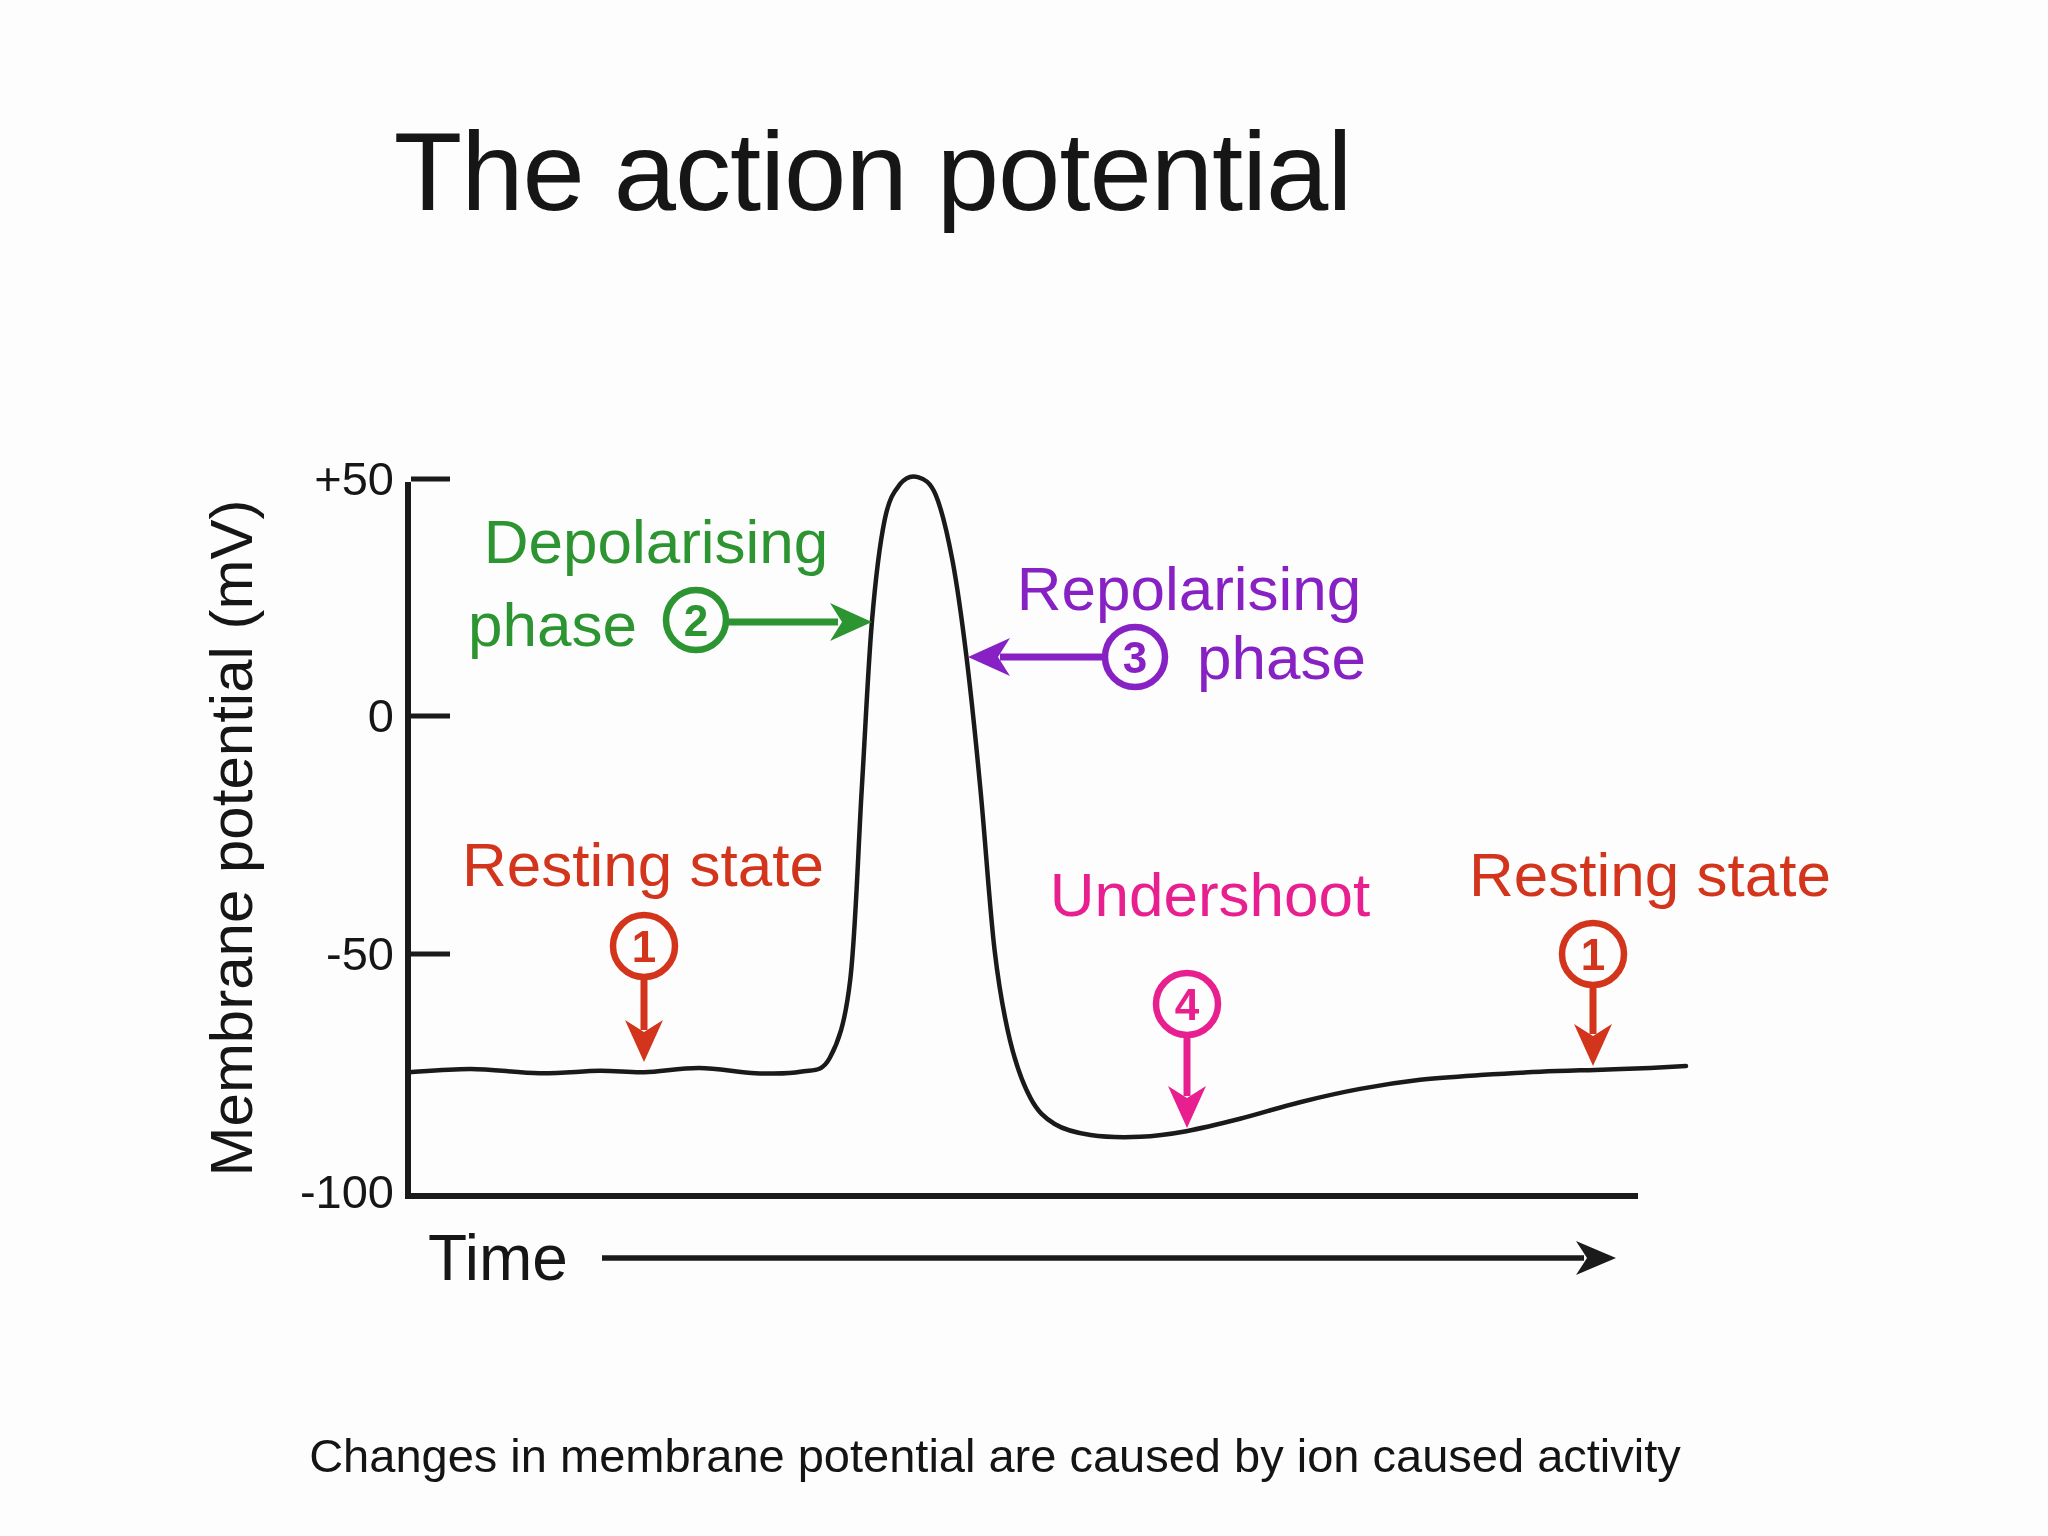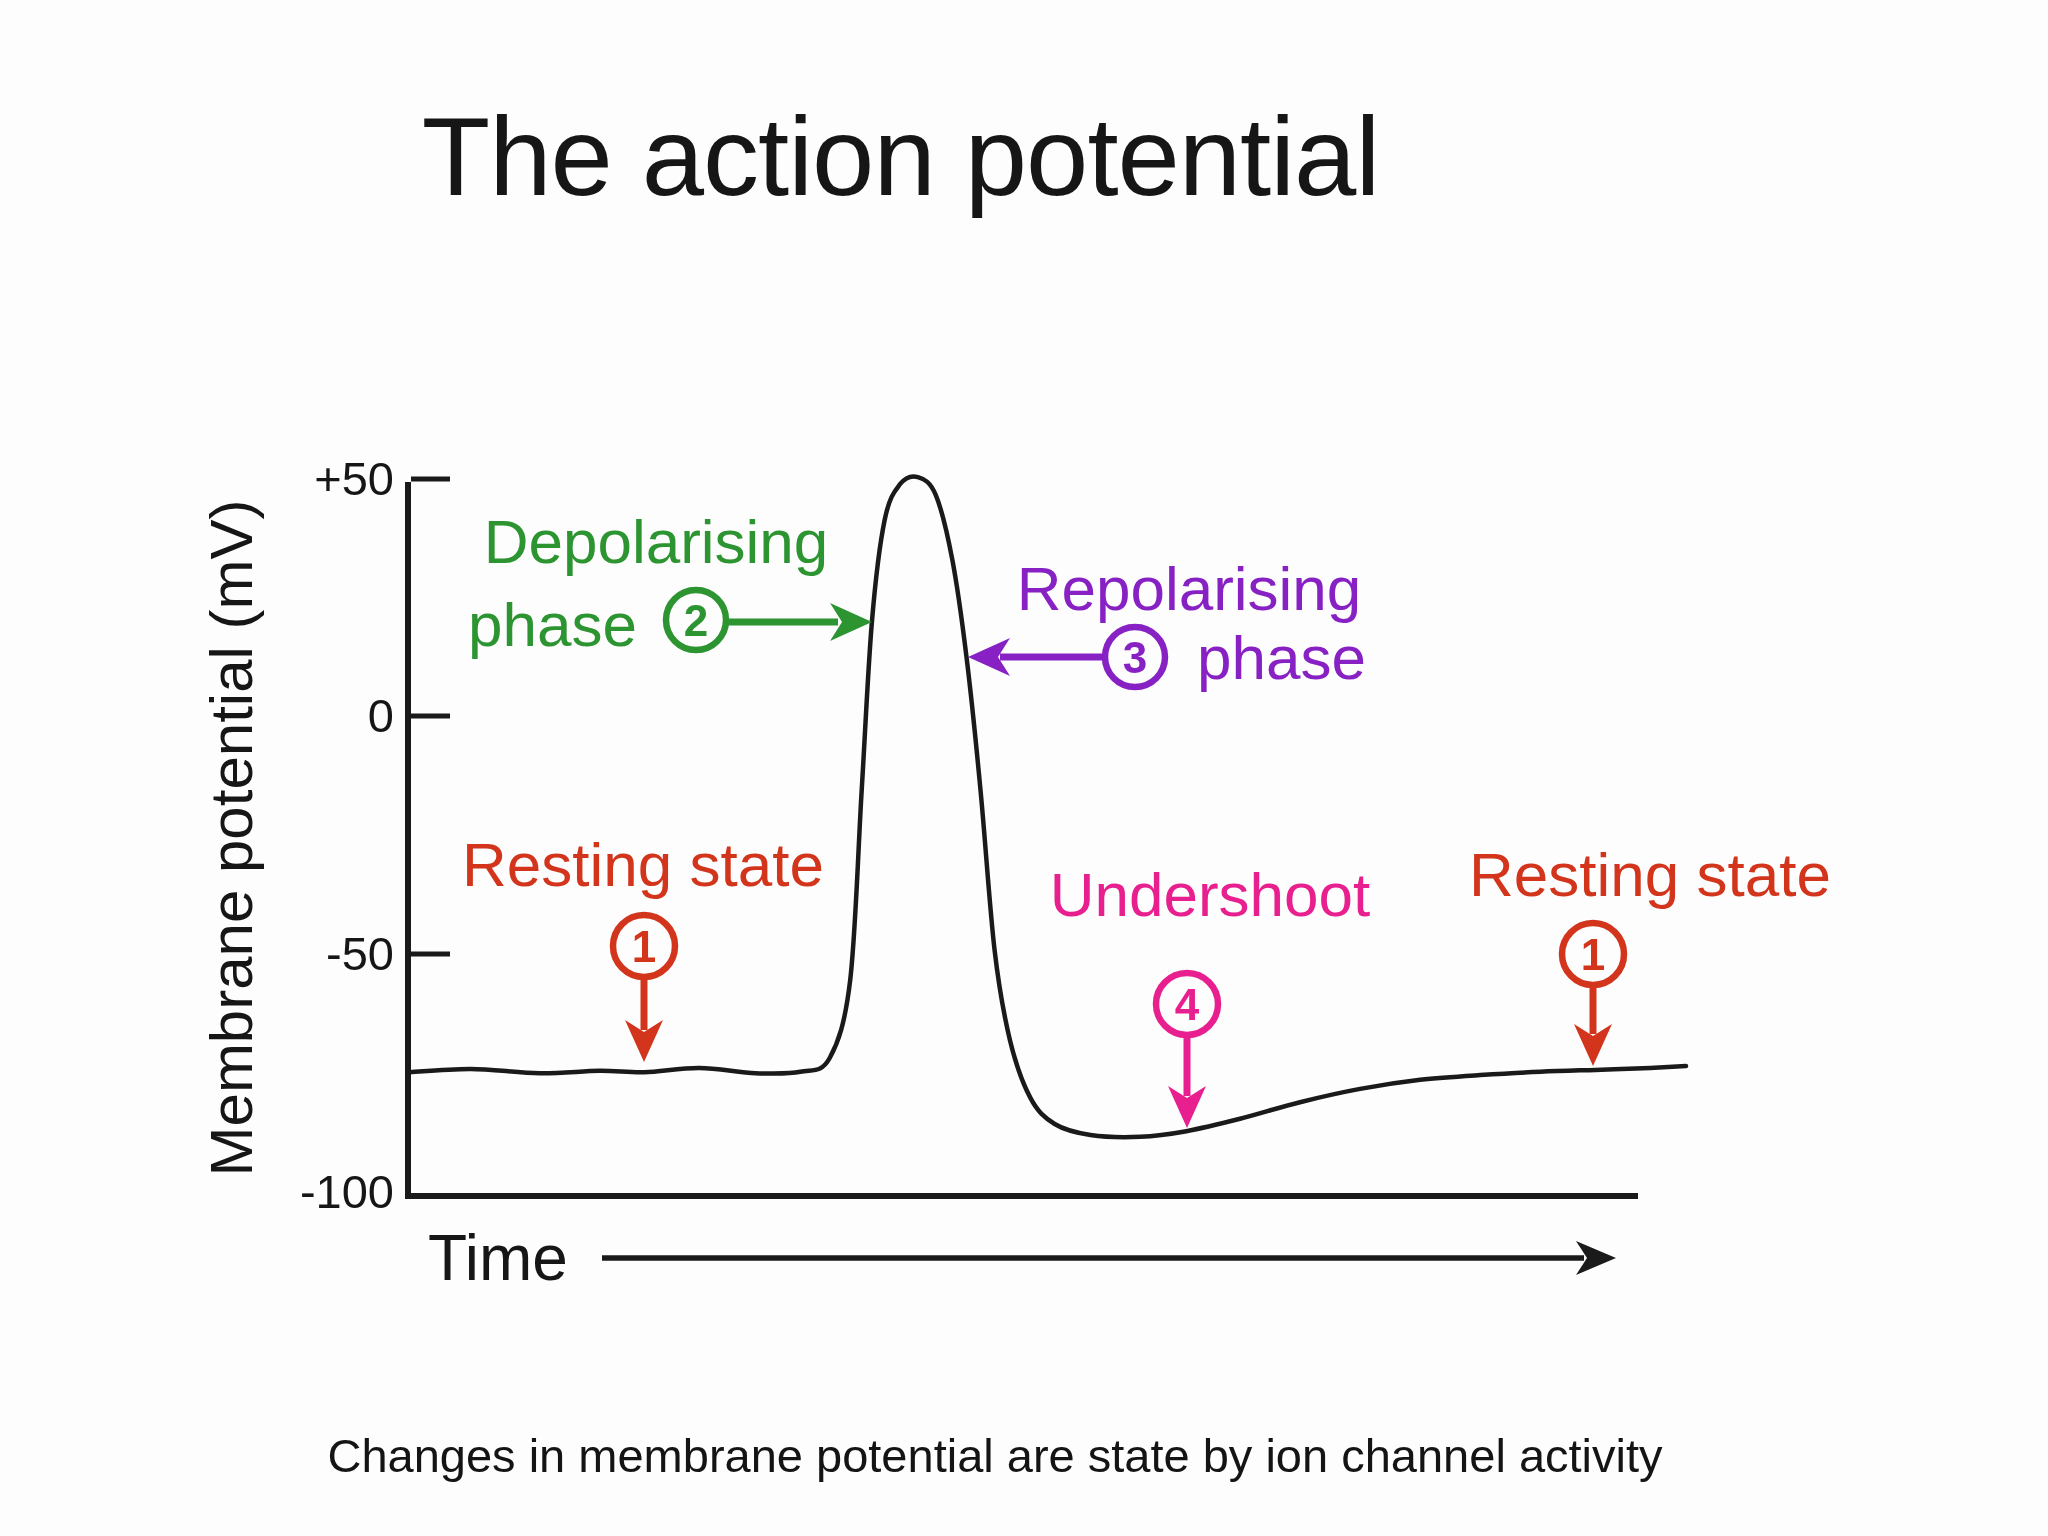--- a/index.html
+++ b/index.html
@@ -2,24 +2,23 @@
 <html><head>
 <meta charset="utf-8">
 <style>
   html,body{margin:0;padding:0;}
   body{
     width:2048px;height:1536px;position:relative;overflow:hidden;
     background:#fdfdfd;
     font-family:"Liberation Sans", sans-serif;
   }
   .page-title{
-    position:absolute;top:92px;left:0;width:1745px;
+    position:absolute;top:107px;left:0;width:1745px;
     text-align:center;font-size:112px;font-weight:400;color:#161616;
     letter-spacing:-1px;
-    padding-left:28px;
   }
   .caption{
     position:absolute;top:1428px;left:260px;width:1470px;
     text-align:center;font-size:47px;font-weight:400;color:#141414;
   }
   svg text{font-family:"Liberation Sans", sans-serif;}
   .tick-label{font-size:47px;fill:#161616;}
   .axis-title{font-size:60px;fill:#161616;}
   .phase-label{font-size:62px;}
   .num-label{font-size:44px;font-weight:700;}
@@ -78,13 +77,13 @@
   <circle cx="1593" cy="954" r="31" fill="none" stroke-width="6.5" stroke="#d2351c"></circle>
   <text class="num-label" x="1593" y="970" text-anchor="middle" fill="#d2351c">1</text>
   <line x1="1593" y1="985" x2="1593" y2="1034" stroke-width="7" stroke="#d2351c"></line>
   <path d="M1593,1066 L1574,1024 L1593,1036 L1612,1024 Z" fill="#d2351c"></path>
 
   <text class="time-label" x="428" y="1280" text-anchor="start">Time</text>
   <line x1="602" y1="1258" x2="1584" y2="1258" stroke-width="5.5" stroke="#1a1a1a"></line>
   <path d="M1616,1258 L1576,1241 L1587,1258 L1576,1275 Z" fill="#1a1a1a"></path>
 </svg>
 
-<div class="caption">Changes in membrane potential are state by ion channel activity</div>
+<div class="caption">Changes in membrane potential are caused by ion caused activity</div>
 
 </body></html>

